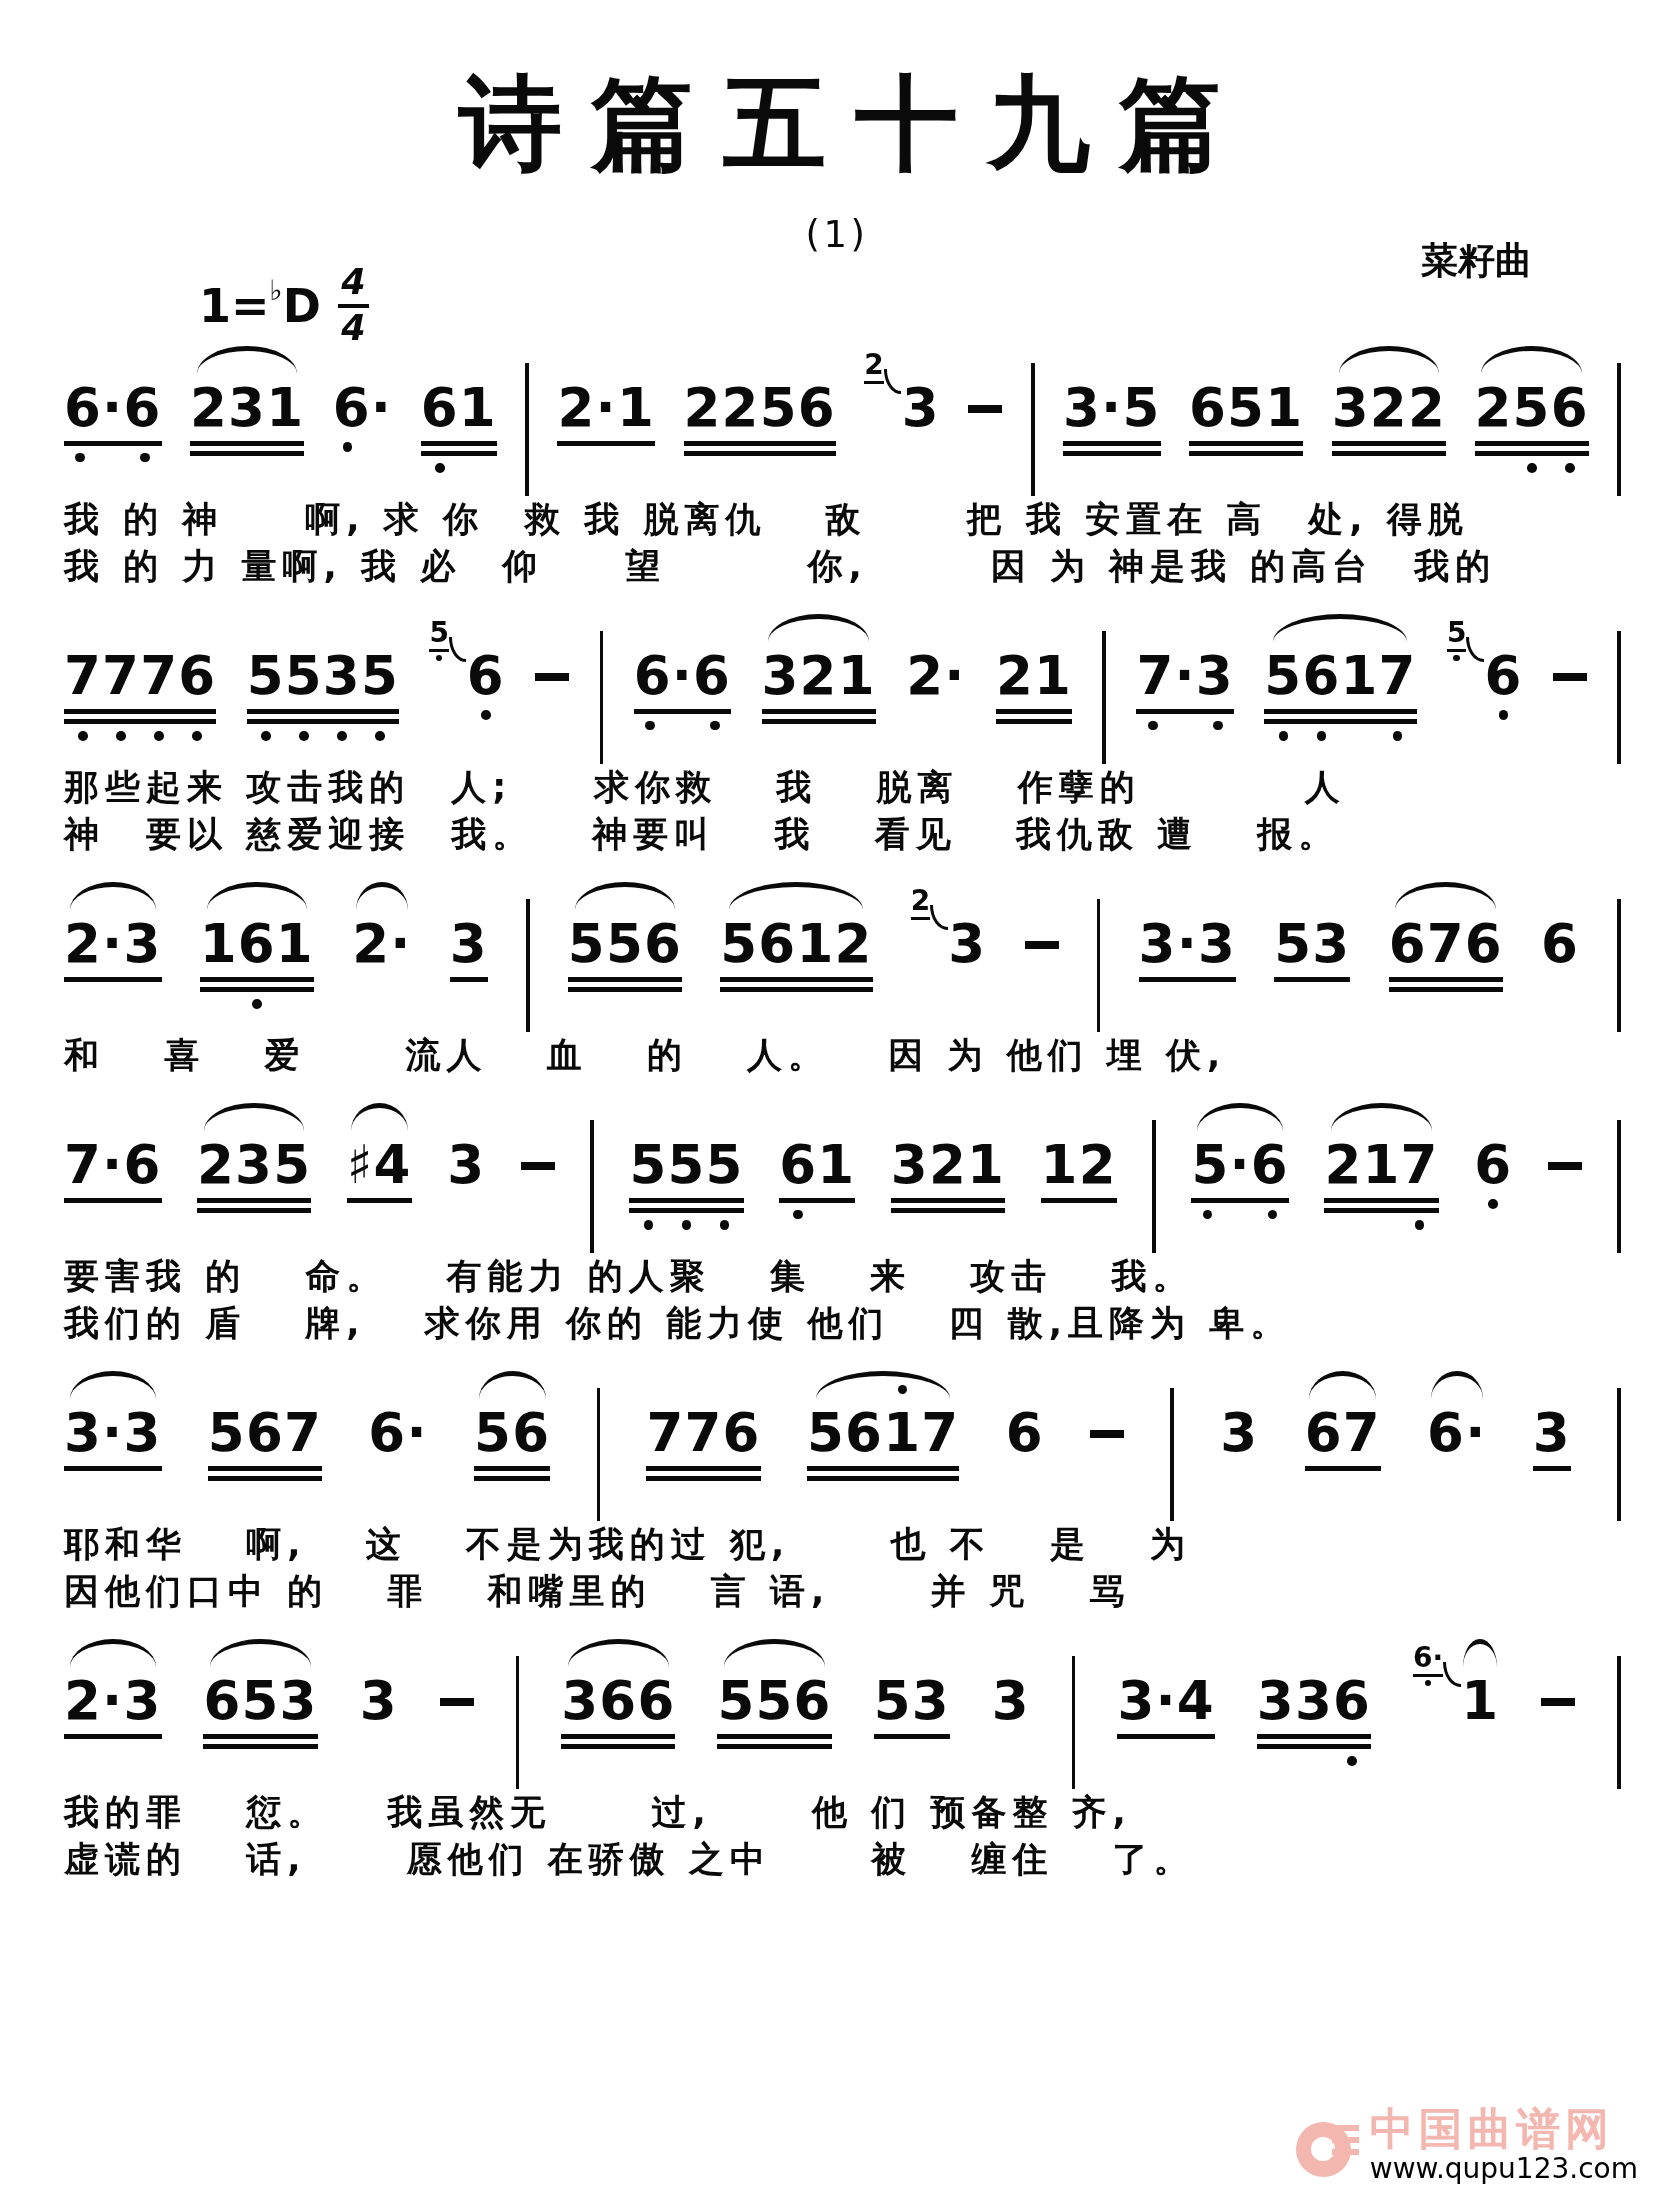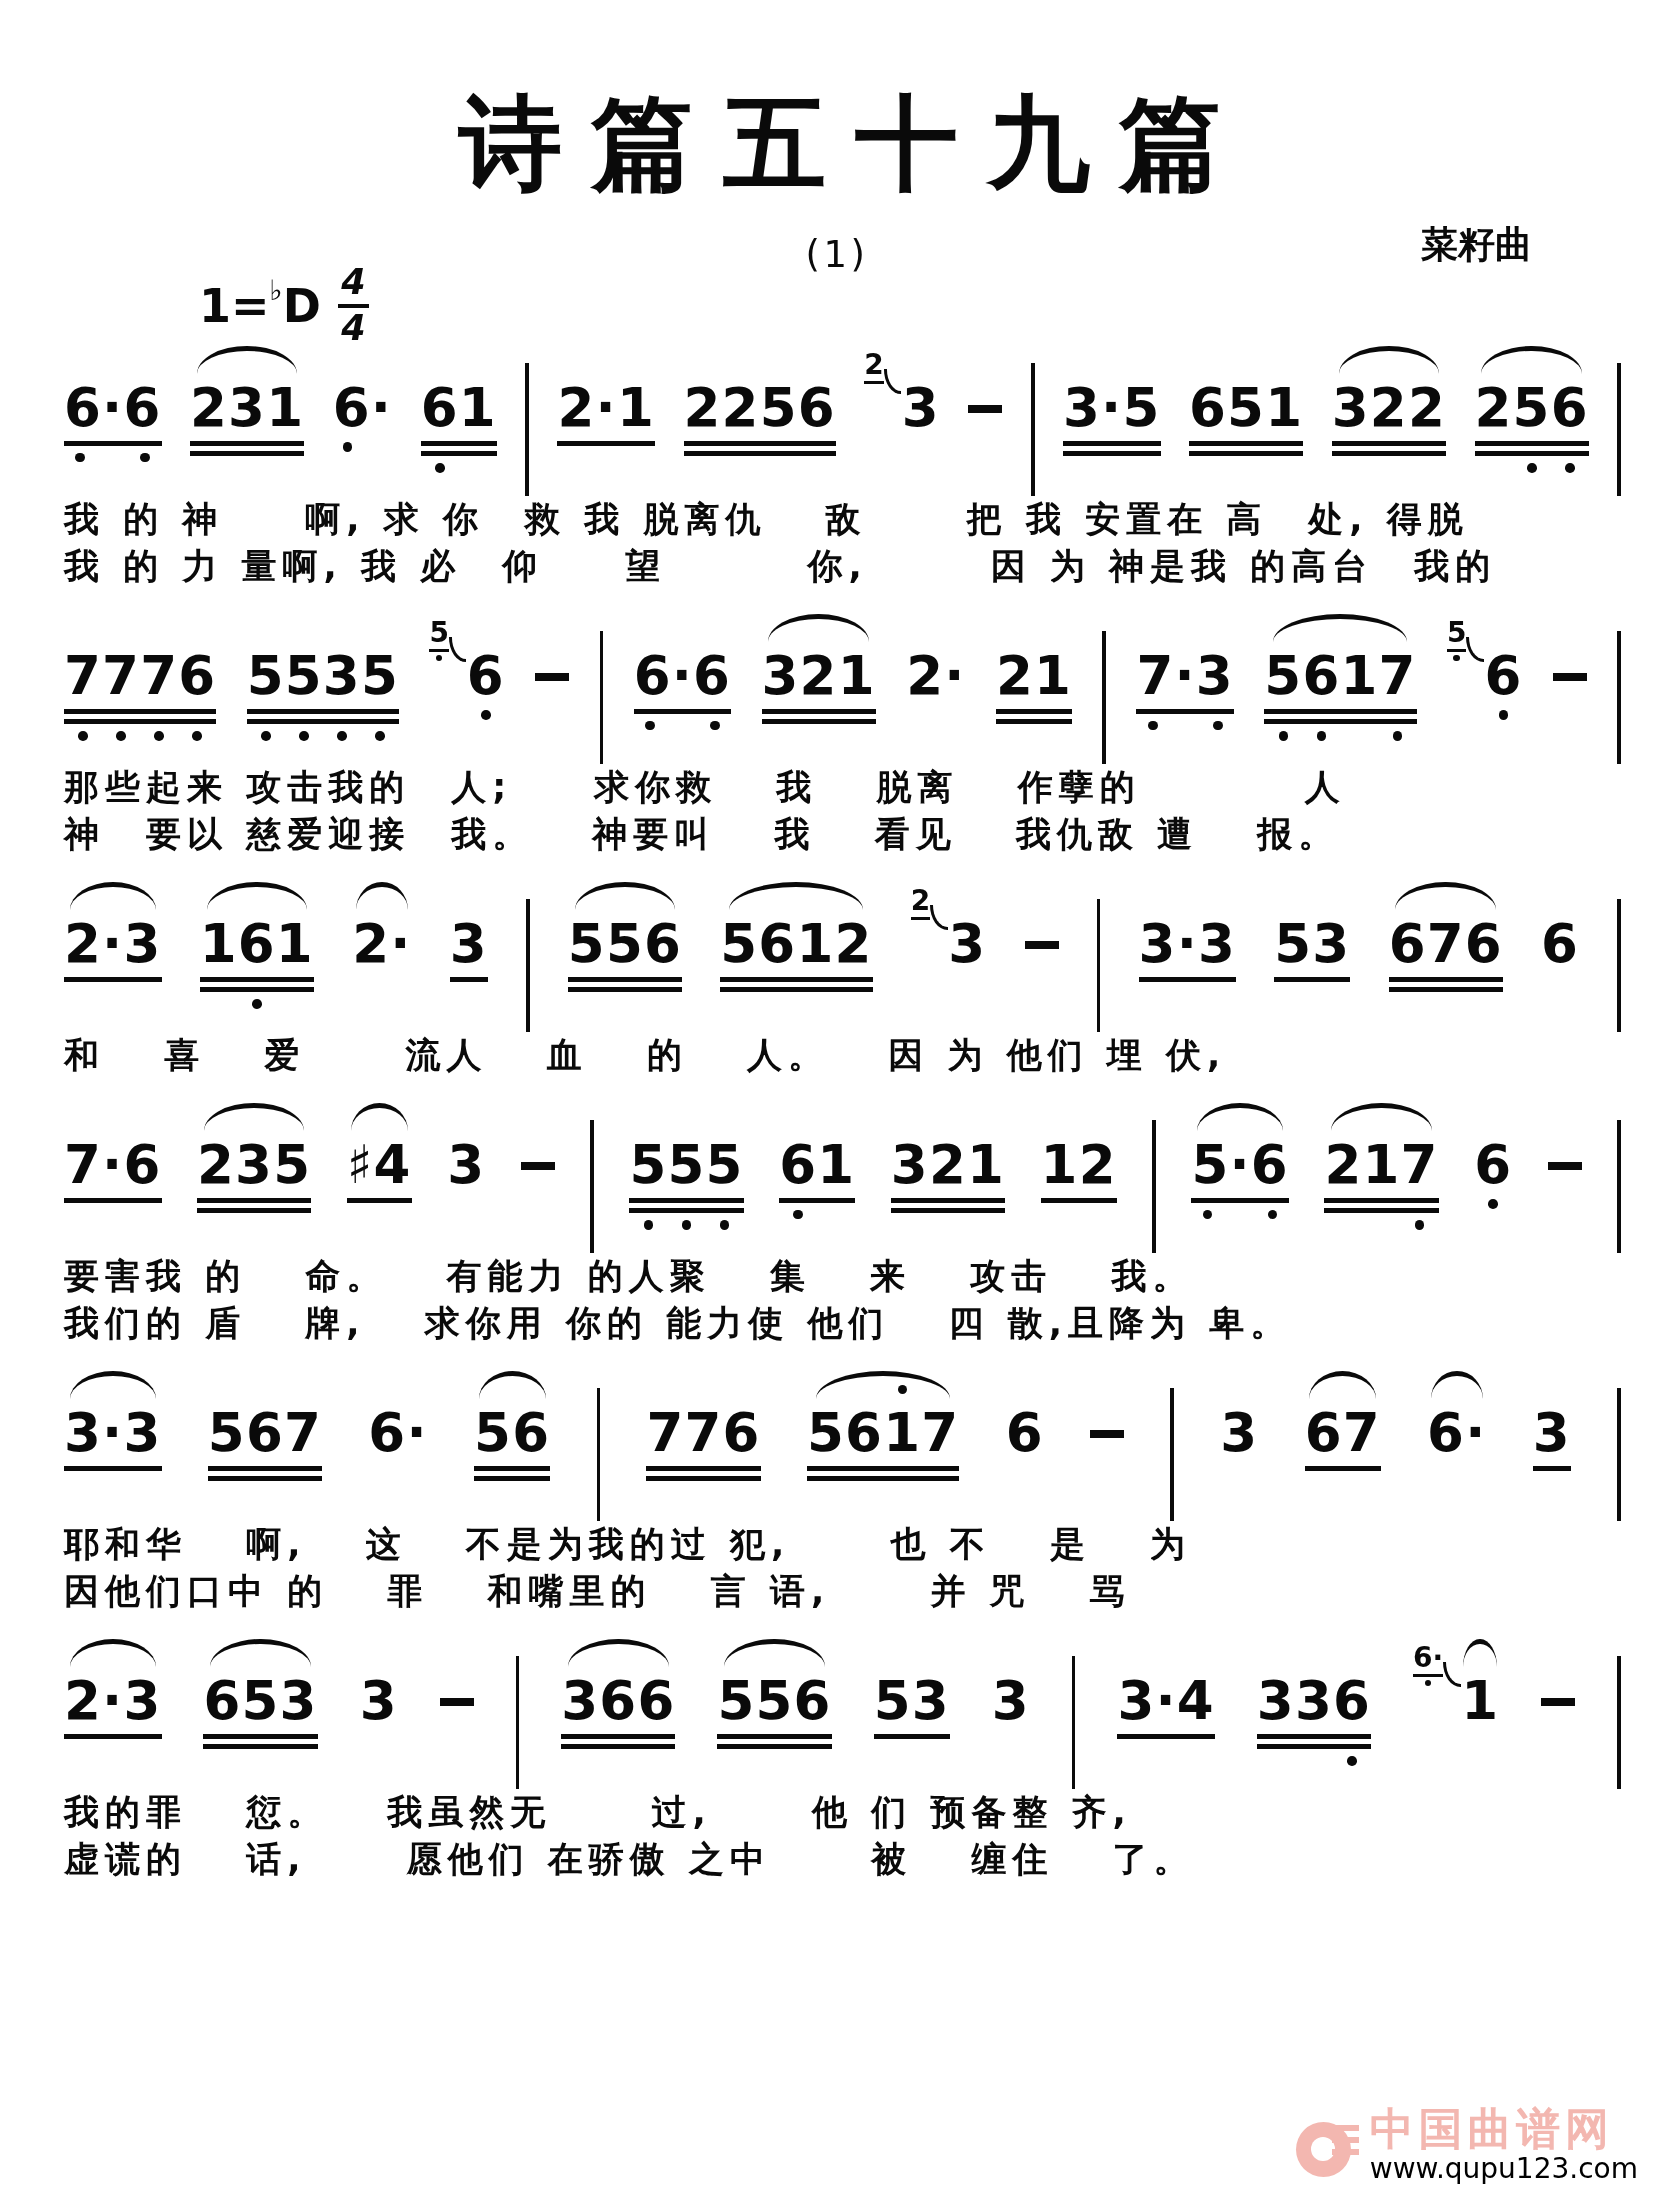--- a/index.html
+++ b/index.html
@@ -3,25 +3,25 @@
 <meta charset="utf-8">
 <style>
   html,body{margin:0;padding:0;}
   body{
     width:1674px;height:2205px;background:#ffffff;position:relative;overflow:hidden;
     font-family:"DejaVu Sans",sans-serif;color:#0a0a0a;
   }
   
   .header{position:relative;height:374px;}
   .title{
-    text-align:center;padding-top:76px;font-size:103px;font-weight:700;
+    text-align:center;padding-top:56px;font-size:103px;font-weight:700;
     letter-spacing:29px;font-family:"DejaVu Serif",serif;margin-left:36px;
   }
   .subtitle{text-align:center;font-size:37px;margin-top:18px;letter-spacing:3.6px;}
-  .composer{position:absolute;right:142px;top:220px;font-size:37px;font-weight:600;}
+  .composer{position:absolute;right:142px;top:236px;font-size:37px;font-weight:600;}
   .keysig{position:absolute;left:199px;top:265px;font-size:46px;font-weight:700;display:flex;align-items:center;}
   .keysig sup{font-size:28px;position:relative;top:-15.7px;font-weight:700;}
   .frac{display:inline-flex;flex-direction:column;align-items:center;margin-left:17px;font-size:35px;line-height:1;}
   .frac .bar-line{width:31px;height:4.2px;background:#0a0a0a;margin:3.6px 0;}
   
   #systems{padding:6px 53px 0 64px;}
   .system{margin-bottom:58px;}
   .notes-row{display:flex;justify-content:space-between;align-items:flex-start;min-height:112px;}
   .grp{display:flex;align-items:flex-start;position:relative;}
   .core{display:inline-flex;flex-direction:column;position:relative;}

